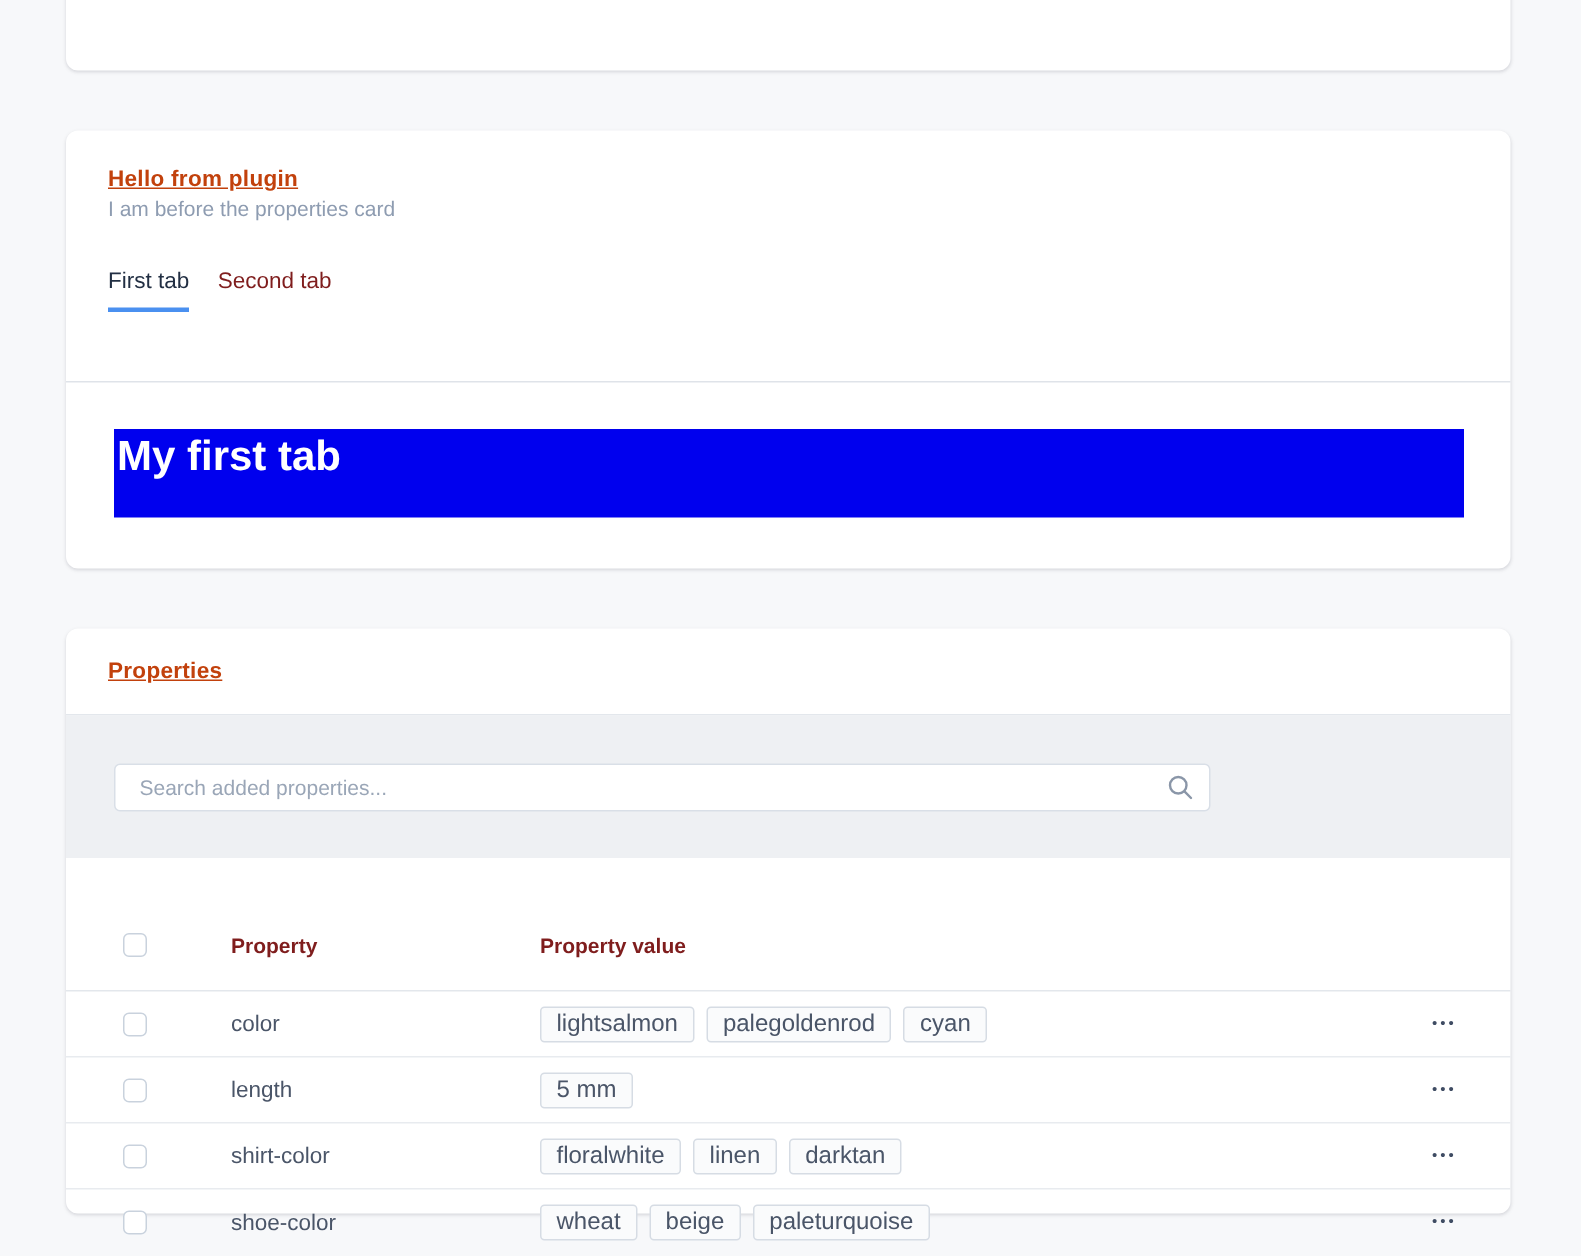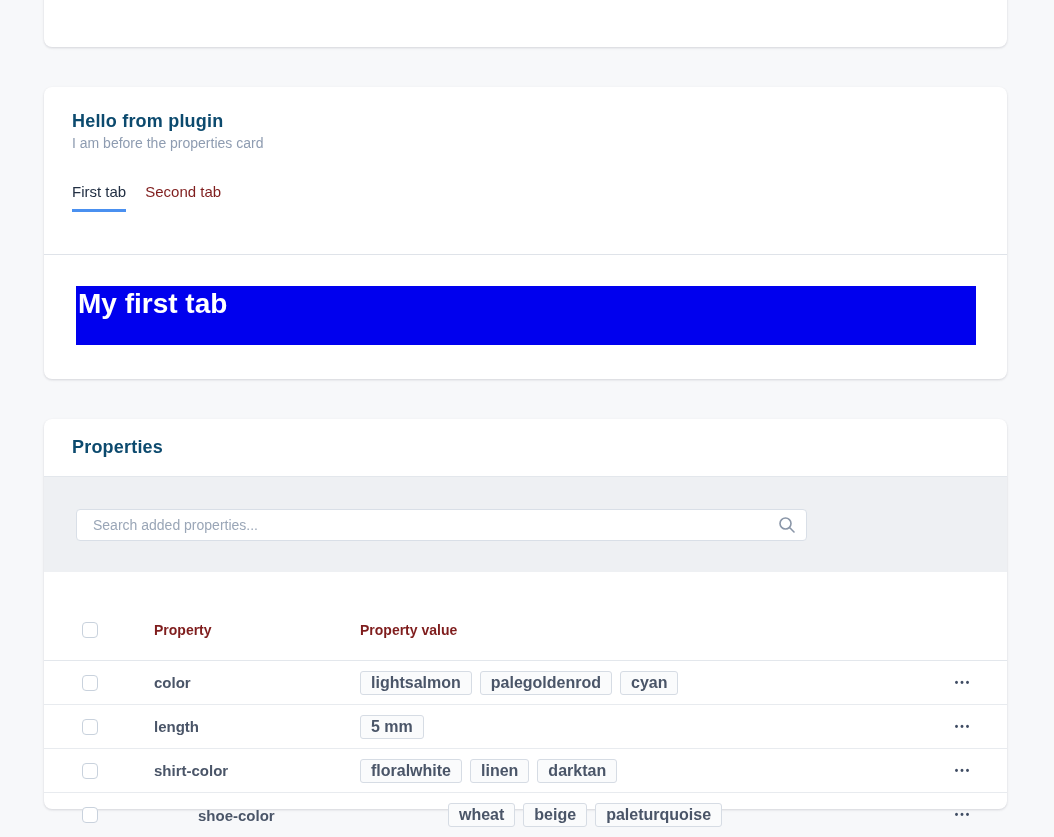--- a/index.html
+++ b/index.html
@@ -15,21 +15,21 @@
     position: absolute; left: 44px; width: 963px;
     background: #ffffff; border-radius: 8px;
     box-shadow: 0 1px 2px rgba(16,24,40,0.05), 0 1px 3px rgba(16,24,40,0.10);
   }
   
   #top-card { top: -14px; height: 61px; }
 
   
   #plugin-card { top: 87px; height: 292px; }
   .plugin-top { height: 168px; padding: 24px 28px 0 28px; border-bottom: 1px solid #dfe3e9; }
-  .card-title { margin: 0; font-size: 18px; font-weight: bold; color: #0c4a6e; letter-spacing: .2px; }
+  .card-title { margin: 0; font-size: 15px; font-weight: bold; color: #c2410c; letter-spacing: .2px; text-decoration: underline; }
   .subtitle { margin-top: 3px; font-size: 14px; color: #8e9cb1; }
   .tabs { display: flex; gap: 19px; margin-top: 32px; }
   .tab { font-size: 15px; color: #7f1d1d; padding-bottom: 9px; border-bottom: 3px solid transparent; cursor: pointer; }
   .tab.active { color: #222f43; border-bottom-color: #4a90f0; }
   .plugin-bottom { padding: 31px 32px 0 32px; }
   .banner {
     height: 59px; width: 900px;
     color: #ffffff; font-size: 28px; font-weight: bold; line-height: 32px;
     padding: 2px 0 0 2px;
   }
@@ -50,22 +50,22 @@
   .configure-btn {
     height: 33px; padding: 0 17px;
     background: #fdfeff; border: 1px solid #4e94f0; border-radius: 4px;
     color: #4a90f0; font-size: 13px; font-weight: bold;
     font-family: "Liberation Sans", sans-serif; cursor: pointer;
   }
 
   .thead { height: 61px; display: flex; align-items: center; border-bottom: 1px solid #e3e7ec;
            font-size: 14px; font-weight: bold; color: #7f1d1d; margin-top: 28px; }
   .trow  { height: 44px; display: flex; align-items: center; border-bottom: 1px solid #e8ebef;
-           font-size: 15px; color: #4a5568; font-weight: bold; }
-  .trow:last-child { border-bottom: none; gap: 44px; }
+           font-size: 15px; color: #4a5568; }
+  .trow:last-child { border-bottom: none; }
   .checkbox {
     width: 16px; height: 16px; margin-left: 38px; flex: none;
     border: 1px solid #c9d2dd; border-radius: 4px; background: #ffffff; cursor: pointer;
   }
   .cell-prop { margin-left: 56px; width: 206px; flex: none; }
   .cell-val  { flex: 1; display: flex; gap: 8px; align-items: center; }
   .cell-actions { width: 88px; flex: none; display: flex; justify-content: center; }
   .dots { color: #3f4c63; font-size: 10px; letter-spacing: 2px; cursor: pointer; line-height: 1; }
   .dots::before { content: "\2022\2022\2022"; }
   .chip {

